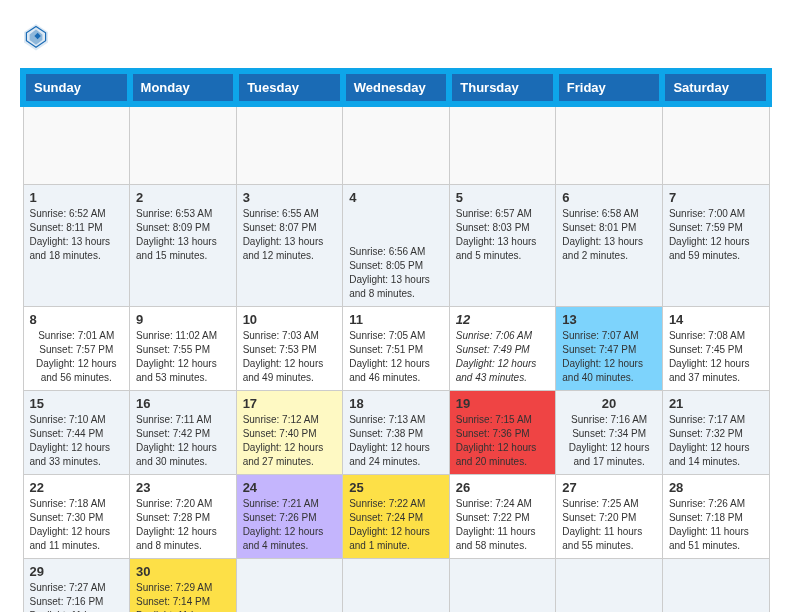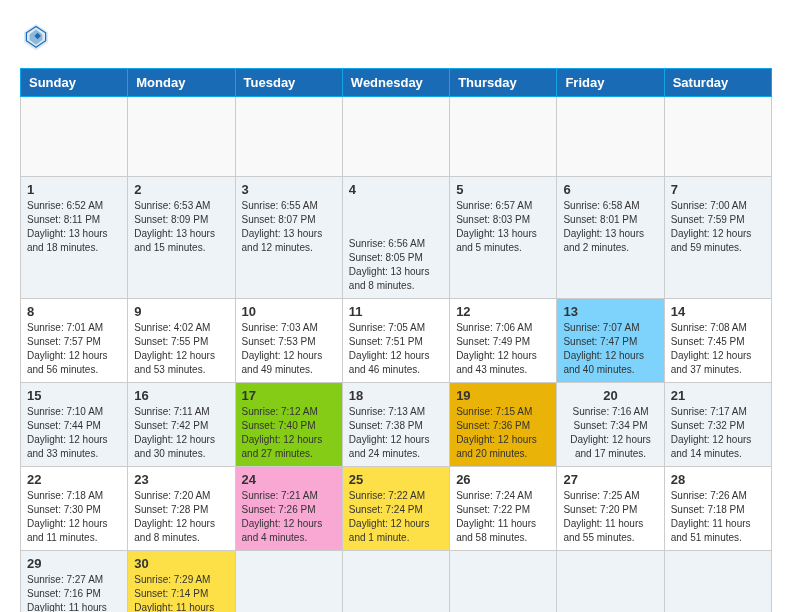--- a/index.html
+++ b/index.html
@@ -56,21 +56,21 @@
       width: 100%;
       border-collapse: collapse;
     }
     .calendar th {
       background-color: #1a6bb5;
       color: white;
       text-align: left;
       padding: 6px 8px;
       font-size: 13px;
       font-weight: bold;
-      border: 1px solid #0ea5e9;
+      border: 6px solid #0ea5e9;
     }
     .calendar td {
       border: 1px solid #ccc;
       vertical-align: top;
       padding: 5px 6px;
       font-size: 10.5px;
       color: #333;
       width: calc(100% / 7);
       height: 80px;
     }
@@ -189,47 +189,47 @@
           <span class="day-number">7</span>
           <div class="day-info" style="white-space: pre-line;">Sunrise: 7:00 AM
 Sunset: 7:59 PM
 Daylight: 12 hours
 and 59 minutes.</div>
         </td>
       </tr>
       <tr>
         <td style="background-color: rgb(255, 255, 255);">
           <span class="day-number">8</span>
-          <div class="day-info" style="white-space: pre-line;">Sunrise: 7:01 AM
+          <div class="day-info" style="white-space: pre-line; text-align: center;">Sunrise: 7:01 AM
 Sunset: 7:57 PM
 Daylight: 12 hours
 and 56 minutes.</div>
         </td>
         <td style="background-color: rgb(255, 255, 255);">
           <span class="day-number">9</span>
-          <div class="day-info" style="white-space: pre-line;">Sunrise: 4:02 AM
+          <div class="day-info" style="white-space: pre-line;">Sunrise: 11:02 AM
 Sunset: 7:55 PM
 Daylight: 12 hours
 and 53 minutes.</div>
         </td>
         <td style="background-color: rgb(255, 255, 255);">
           <span class="day-number">10</span>
           <div class="day-info" style="white-space: pre-line;">Sunrise: 7:03 AM
 Sunset: 7:53 PM
 Daylight: 12 hours
 and 49 minutes.</div>
         </td>
         <td style="background-color: rgb(255, 255, 255);">
           <span class="day-number">11</span>
           <div class="day-info" style="white-space: pre-line;">Sunrise: 7:05 AM
 Sunset: 7:51 PM
 Daylight: 12 hours
 and 46 minutes.</div>
         </td>
-        <td style="background-color: rgb(255, 255, 255);">
+        <td style="background-color: rgb(255, 255, 255); font-style: italic;">
           <span class="day-number">12</span>
           <div class="day-info" style="white-space: pre-line;">Sunrise: 7:06 AM
 Sunset: 7:49 PM
 Daylight: 12 hours
 and 43 minutes.</div>
         </td>
         <td style="background-color: #7dd3fc;">
           <span class="day-number">13</span>
           <div class="day-info" style="white-space: pre-line;">Sunrise: 7:07 AM
 Sunset: 7:47 PM
@@ -252,35 +252,35 @@
 Daylight: 12 hours
 and 33 minutes.</div>
         </td>
         <td style="background-color: rgb(238, 243, 248);">
           <span class="day-number">16</span>
           <div class="day-info" style="white-space: pre-line;">Sunrise: 7:11 AM
 Sunset: 7:42 PM
 Daylight: 12 hours
 and 30 minutes.</div>
         </td>
-        <td style="background-color: #84cc16;">
+        <td style="background-color: #fef9c3;">
           <span class="day-number">17</span>
           <div class="day-info" style="white-space: pre-line;">Sunrise: 7:12 AM
 Sunset: 7:40 PM
 Daylight: 12 hours
 and 27 minutes.</div>
         </td>
         <td style="background-color: rgb(238, 243, 248);">
           <span class="day-number">18</span>
           <div class="day-info" style="white-space: pre-line;">Sunrise: 7:13 AM
 Sunset: 7:38 PM
 Daylight: 12 hours
 and 24 minutes.</div>
         </td>
-        <td style="background-color: #eab308;">
+        <td style="background-color: #ef4444;">
           <span class="day-number">19</span>
           <div class="day-info" style="white-space: pre-line;">Sunrise: 7:15 AM
 Sunset: 7:36 PM
 Daylight: 12 hours
 and 20 minutes.</div>
         </td>
         <td style="background-color: rgb(238, 243, 248); text-align: center;">
           <span class="day-number">20</span>
           <div class="day-info" style="white-space: pre-line;">Sunrise: 7:16 AM
 Sunset: 7:34 PM
@@ -303,21 +303,21 @@
 Daylight: 12 hours
 and 11 minutes.</div>
         </td>
         <td style="background-color: rgb(255, 255, 255);">
           <span class="day-number">23</span>
           <div class="day-info" style="white-space: pre-line;">Sunrise: 7:20 AM
 Sunset: 7:28 PM
 Daylight: 12 hours
 and 8 minutes.</div>
         </td>
-        <td style="background-color: #f9a8d4;">
+        <td style="background-color: #c4b5fd;">
           <span class="day-number">24</span>
           <div class="day-info" style="white-space: pre-line;">Sunrise: 7:21 AM
 Sunset: 7:26 PM
 Daylight: 12 hours
 and 4 minutes.</div>
         </td>
         <td style="background-color: #fde047;">
           <span class="day-number">25</span>
           <div class="day-info" style="white-space: pre-line;">Sunrise: 7:22 AM
 Sunset: 7:24 PM

